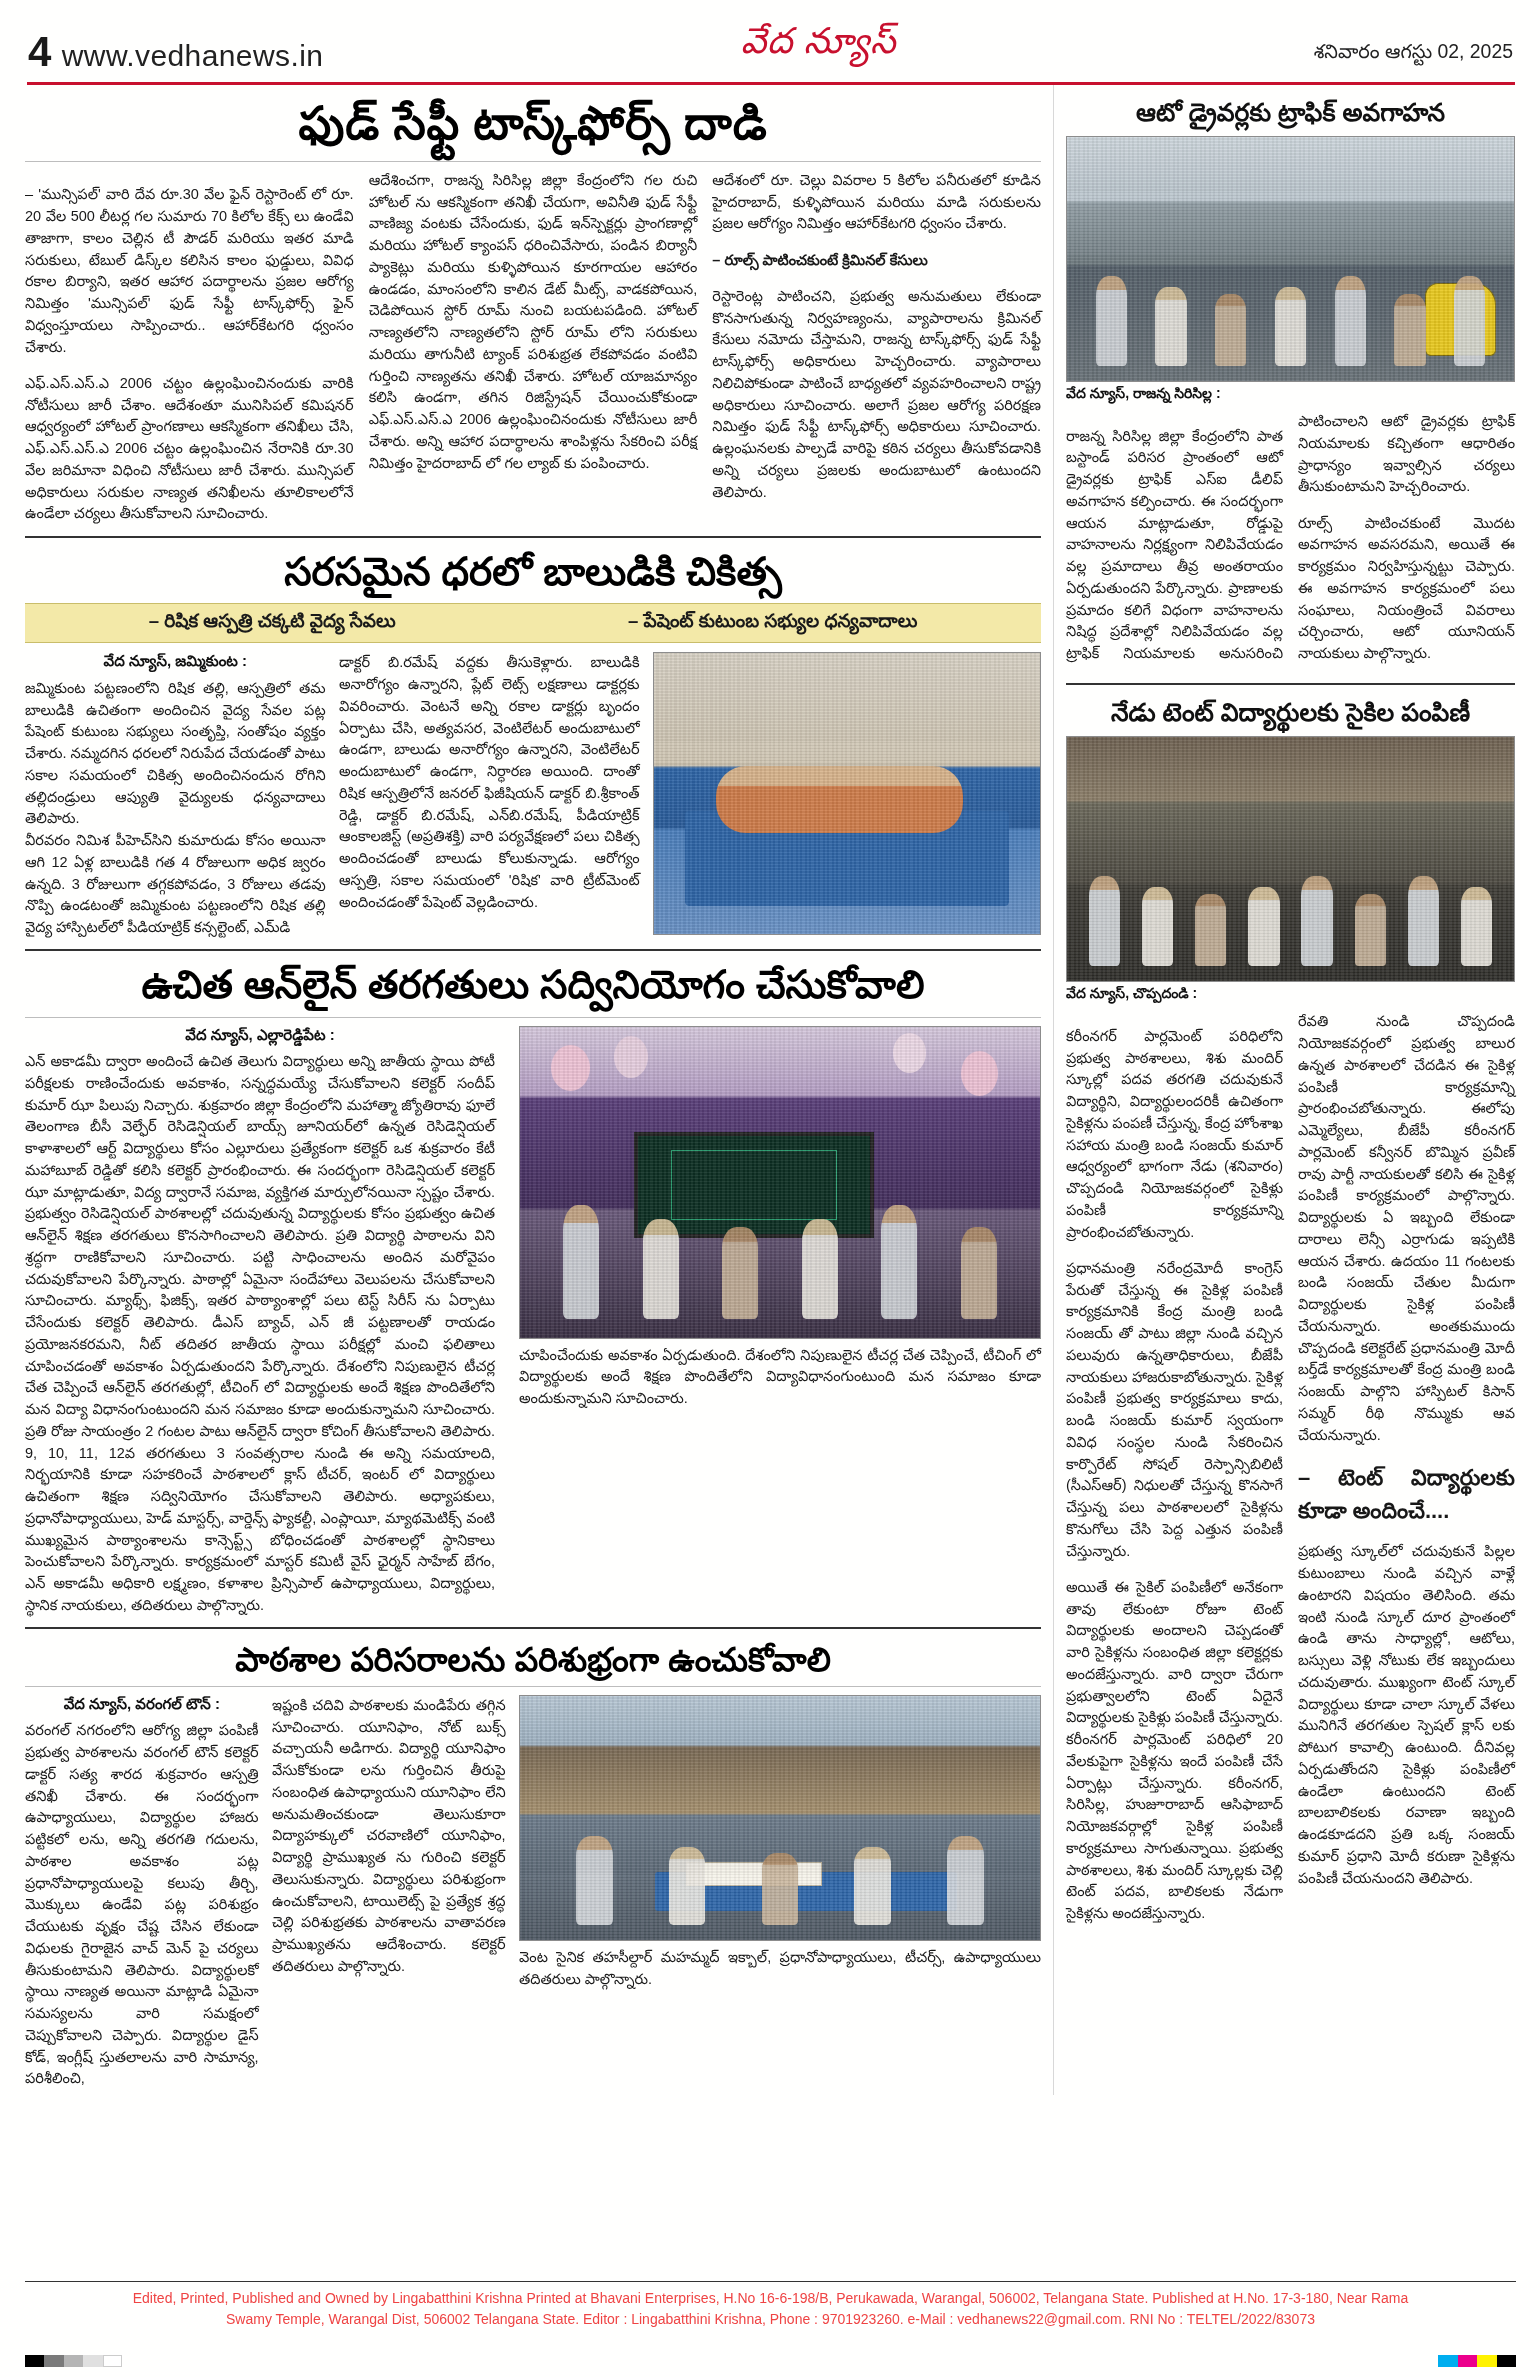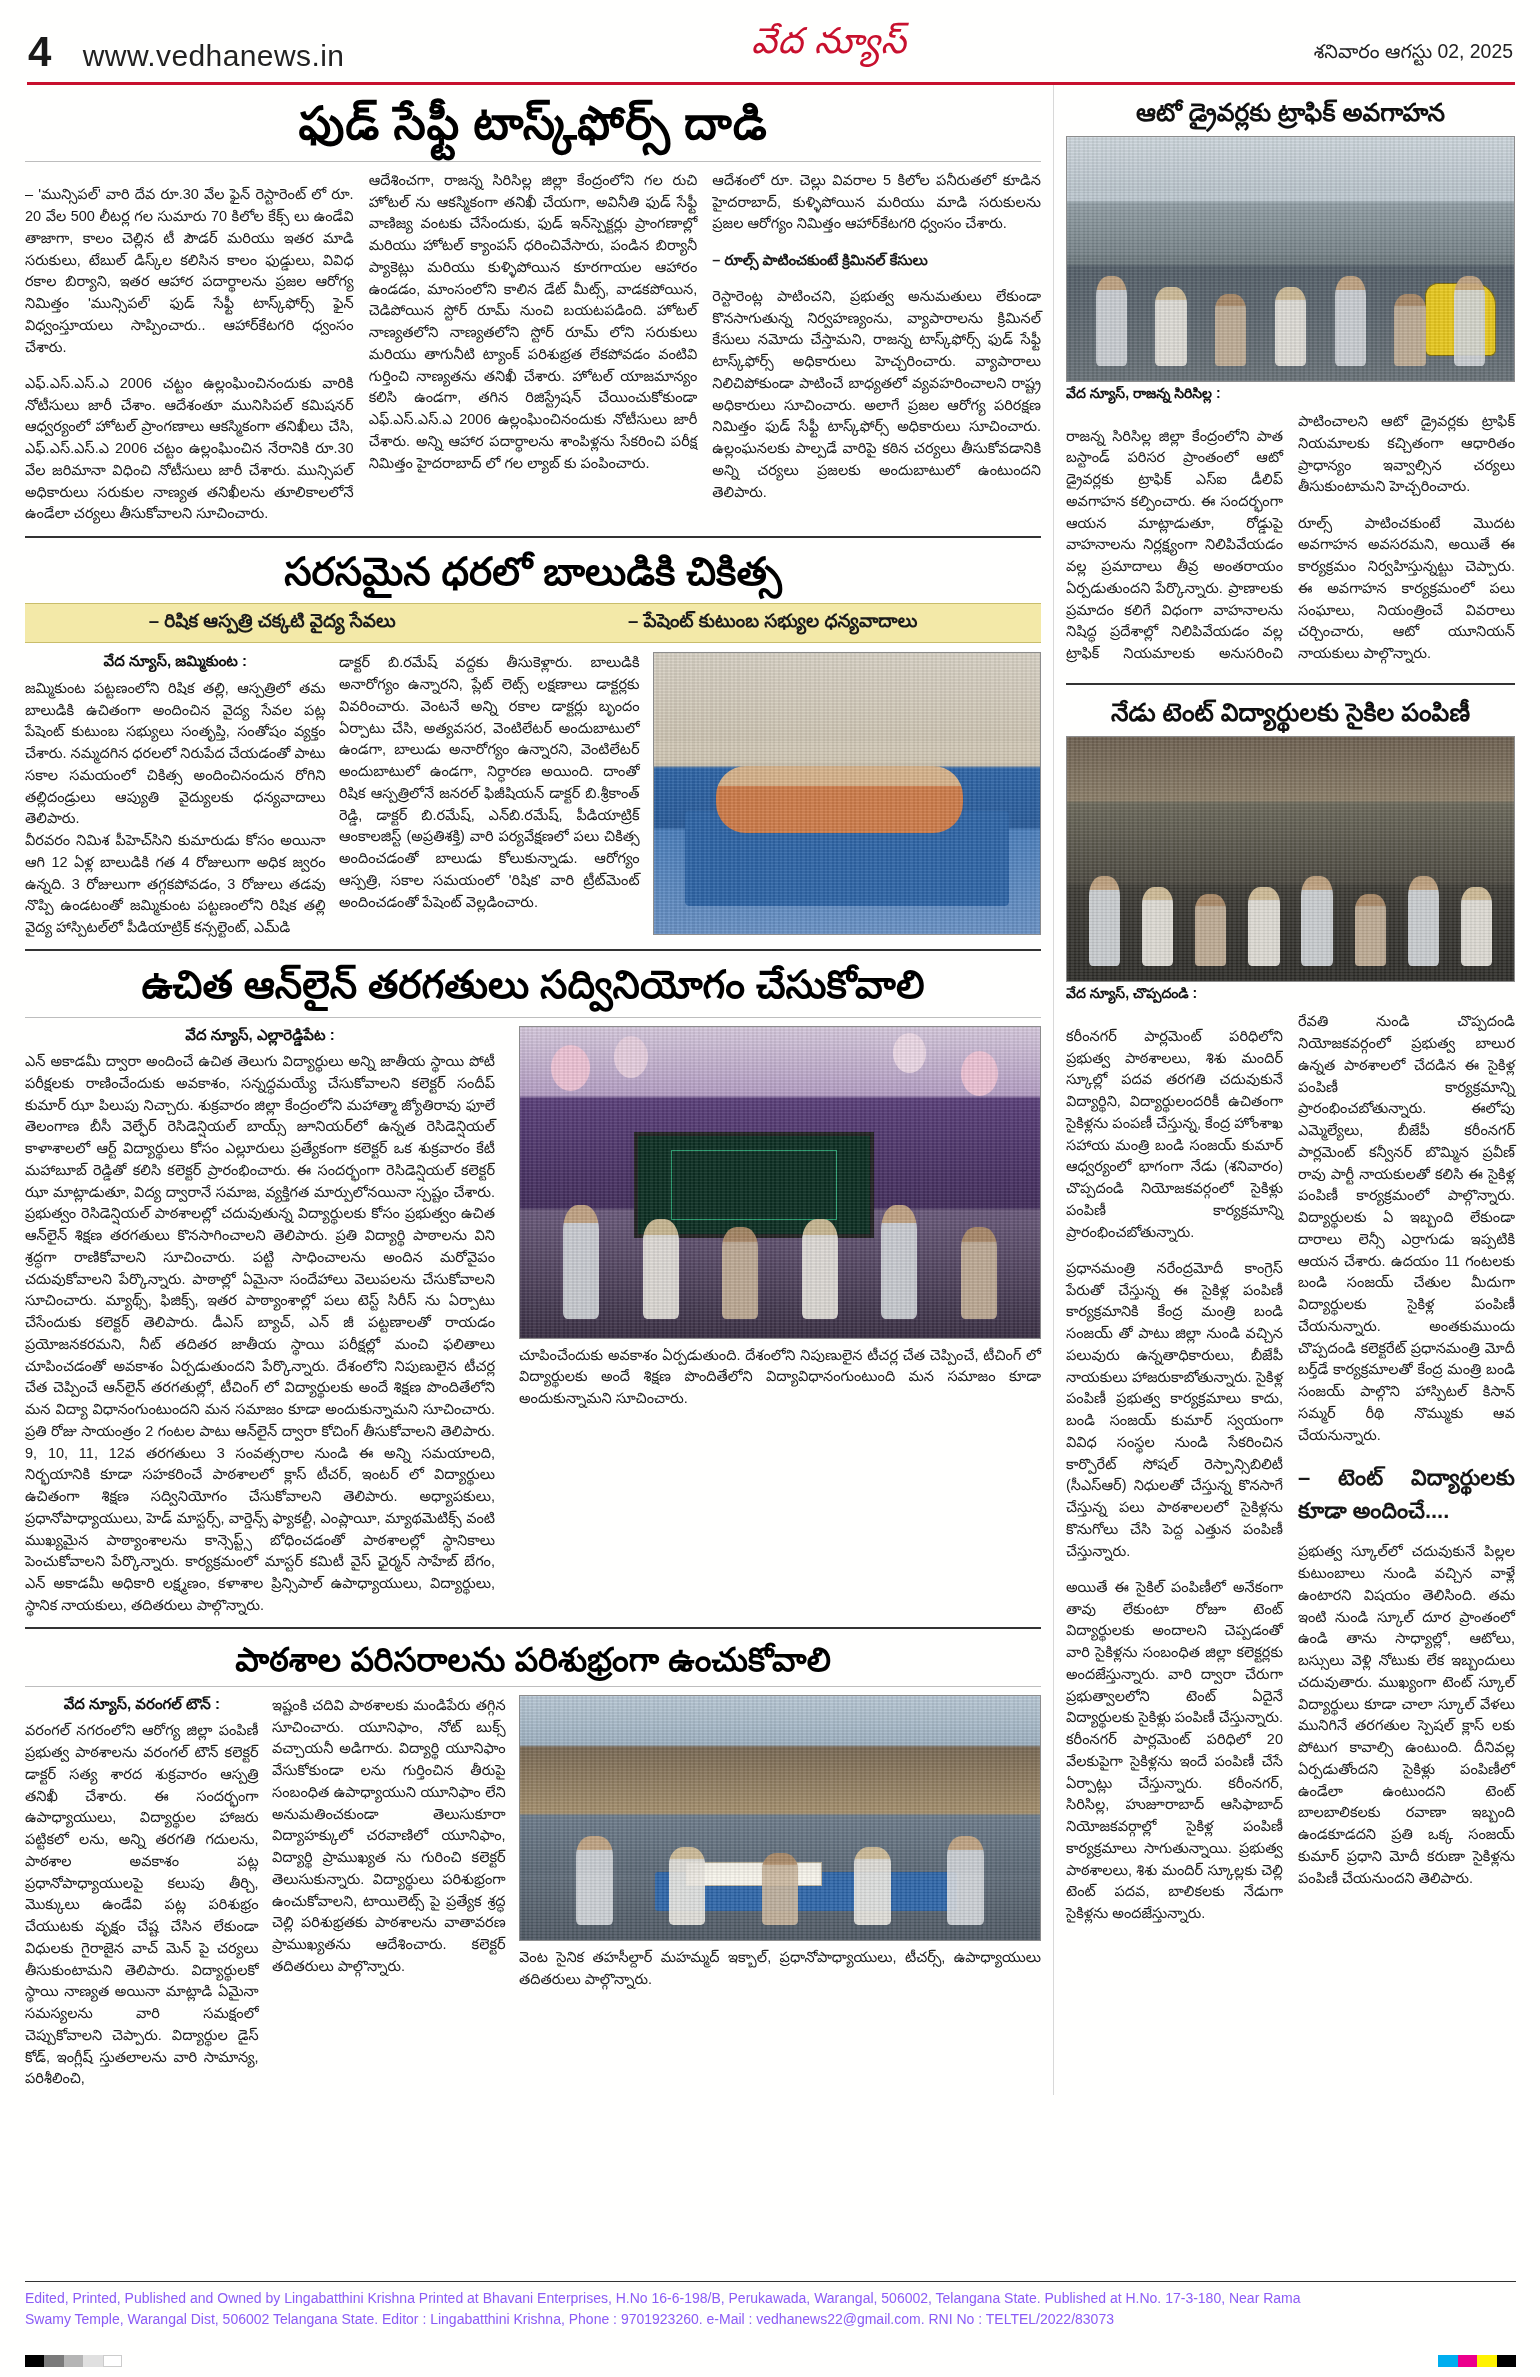--- a/index.html
+++ b/index.html
@@ -30,21 +30,20 @@
     font-size: 42px;
     font-weight: bold;
     line-height: 0.9;
     color: #1a1a1a;
   }
   .site-url {
     font-size: 30px;
     color: #222;
     letter-spacing: 0.4px;
     line-height: 1;
-    margin-left: 21px;
   }
   .mast-logo {
     font-size: 36px;
     font-weight: normal;
     color: #c8102e;
     font-style: italic;
     letter-spacing: 0.7px;
     transform: translateY(-1.5px);
   }
   .mast-date {
@@ -270,21 +269,22 @@
 
   
   .footer {
     position: absolute;
     left: 25px; right: 25px;
     bottom: 48px;
     border-top: 1.5px solid #333;
     padding-top: 6px;
     font-size: 14px;
     line-height: 1.45;
-    color: #8b5cf6;
+    text-align: center;
+    color: #ef4444;
   }
   .colorbars {
     position: absolute;
     left: 25px;
     bottom: 10.4px;
     display: flex;
     gap: 0;
   }
   .colorbars span { width: 19.4px; height: 12px; display: block; }
   .reg-marks {

